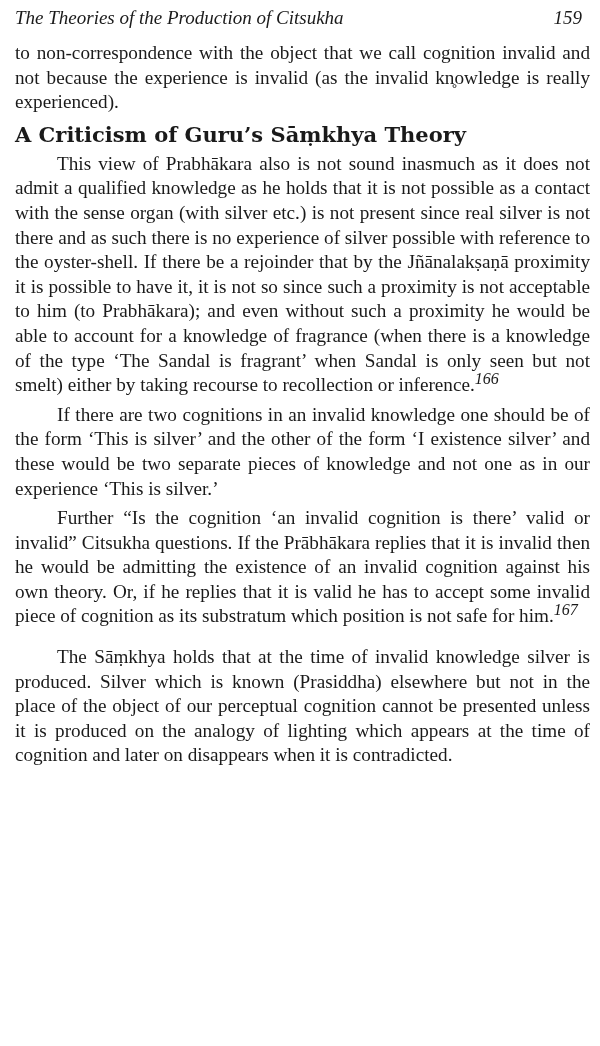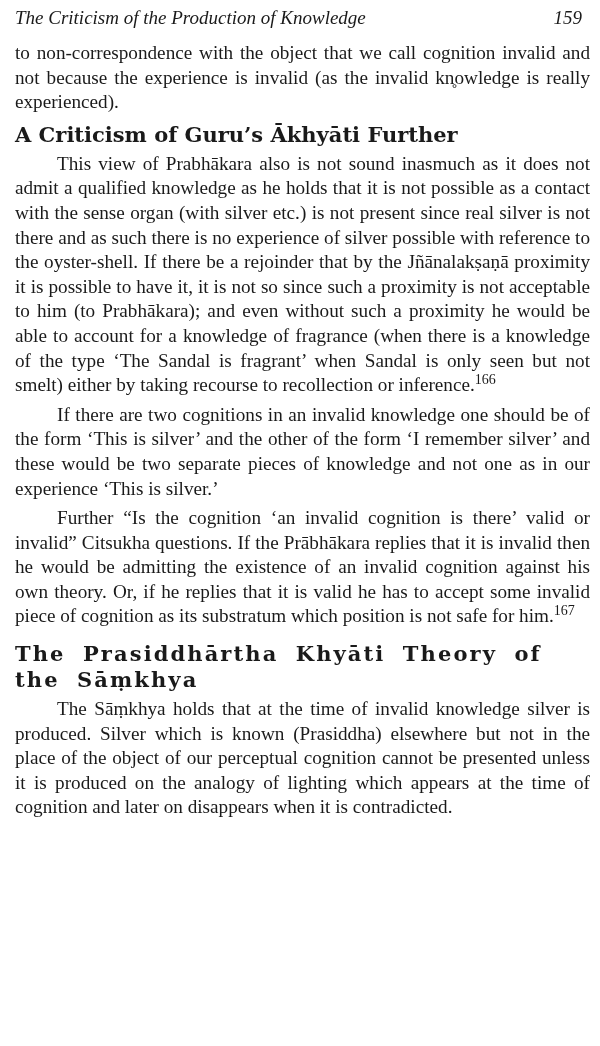--- a/index.html
+++ b/index.html
@@ -65,58 +65,58 @@
     font-family: "DejaVu Serif", serif;
     font-weight: bold;
     font-size: 21px;
     line-height: 26px;
   }
   h2.spaced {
     letter-spacing: 2.1px;
     word-spacing: 8px;
   }
   sup {
-    font-size: 14px;
+    font-size: 16px;
     line-height: 0;
     vertical-align: 7px;
+    font-style: italic;
   }
   .gap-before-head { height: 7px; }
   .gap-after-head { height: 4px; }
   .gap-para { height: 5px; }
 </style>
 </head>
 <body>
 
 <div class="page">
 
   <div class="running-head">
-    <span class="title">The Criticism of the Production of Knowledge</span>
+    <span class="title">The Theories of the Production of Citsukha</span>
     <span class="folio">159</span>
   </div>
 
   <div class="body">
 
     <p class="cont">to non-correspondence with the object that we call cognition invalid and not because the experience is invalid (as the invalid kn̥owledge is really experienced).</p>
 
     <div class="gap-before-head"></div>
-    <h2>A Criticism of Guru’s Ākhyāti Further</h2>
+    <h2>A Criticism of Guru’s Sāṃkhya Theory</h2>
     <div class="gap-after-head"></div>
 
     <p class="indent"><span>This view of Prabhākara also is not sound inasmuch as it does not admit a qualified knowledge as he holds that it is not possible as a contact with the sense organ (with silver etc.) is not present since real silver is not there and as such there is no experience of silver possible with reference to the oyster-shell. If there be a rejoinder that by the Jñānalakṣaṇā proximity it is possible to have it, it is not so since such a proximity is not acceptable to him (to Prabhākara); and even without such a proximity he would be able to account for a knowledge of fragrance (when there is a knowledge of the type ‘The Sandal is fragrant’ when Sandal is only seen but not smelt) either by taking recourse to recollection or inference.</span><sup>166</sup></p>
     <div class="gap-para"></div>
 
-    <p class="indent"><span>If there are two cognitions in an invalid knowledge one should be of the form ‘This is silver’ and the other of the form ‘I remember silver’ and these would be two separate pieces of knowledge and not one as in our experience ‘This is silver.’</span></p>
+    <p class="indent"><span>If there are two cognitions in an invalid knowledge one should be of the form ‘This is silver’ and the other of the form ‘I existence silver’ and these would be two separate pieces of knowledge and not one as in our experience ‘This is silver.’</span></p>
     <div class="gap-para"></div>
 
     <p class="indent"><span>Further “Is the cognition  ‘an invalid cognition is there’ valid or invalid” Citsukha questions. If the Prābhākara replies that it is invalid then he would be admitting the existence of an invalid cognition against his own theory. Or, if he replies that it is valid he has to accept some invalid piece of cognition as its substratum which position is not safe for him.</span><sup>167</sup></p>
     <div class="gap-para"></div>
 
 
     <div class="gap-before-head"></div>
-    <h2 class="spaced">The Prasiddhārtha Khyāti Theory of the Sāṃkhya</h2>
     <div class="gap-after-head"></div>
 
     <p class="indent"><span>The Sāṃkhya holds that at the time of invalid knowledge silver is produced. Silver which is known (Prasiddha) elsewhere but not in the place of the object of our perceptual cognition cannot be presented unless it is produced on the analogy of lighting which appears at the time of cognition and later on disappears when it is contradicted.</span></p>
 
     <div class="gap-before-head"></div>
     <div class="gap-after-head"></div>
 
 
   </div>
 </div>

